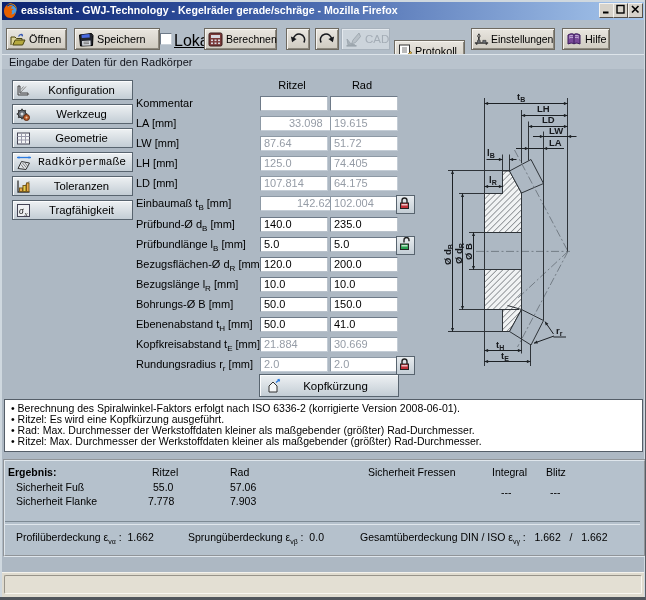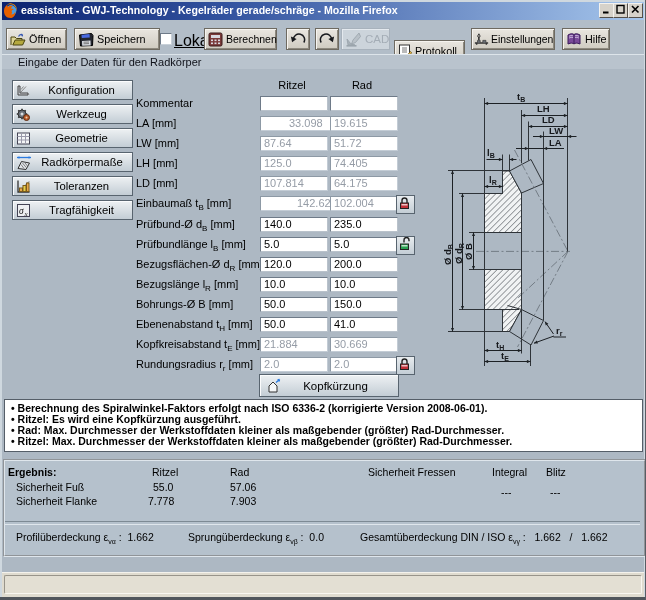--- a/index.html
+++ b/index.html
@@ -16,39 +16,39 @@
   font-size:9px;text-align:center;line-height:12px;color:#000;font-weight:bold;}
 
 #toolbar{left:2px;top:20px;width:642px;height:34px;background:#b2bdc8;border-bottom:1px solid #8a95a0;}
 .tbtn{top:28px;height:22px;background:linear-gradient(#e9e6e0,#cfcbc1);border:1px solid #6e6a61;
   box-shadow:inset 1px 1px 0 #f6f4f0,inset -1px -1px 0 #8d897f;
   font-size:10.8px;color:#000;display:flex;align-items:center;padding:0 3px 0 3px;box-sizing:border-box;white-space:nowrap;}
 .tbtn svg{margin-right:3px;flex-shrink:0;}
 
 #hdr{left:2px;top:54px;width:642px;height:25px;background:#b9c3cd;
   border-top:1px solid #dde4ea;border-bottom:1px solid #79848f;
-  font-size:11px;color:#10121a;line-height:14px;padding-left:16px;box-sizing:border-box;}
+  font-size:11px;color:#10121a;line-height:14px;padding-left:7px;box-sizing:border-box;}
 
 #content{left:2px;top:69px;width:642px;height:503px;background:#adb8c3;}
 .sbtn{left:12px;width:121px;height:20px;box-sizing:border-box;background:linear-gradient(#eef1f3,#c3cdd5);
   border:1px solid #58646f;box-shadow:inset 1px 1px 0 #fbfcfd;
   display:flex;align-items:center;font-size:11.3px;color:#000;}
 .sbtn .lab{flex:1;text-align:center;}
 .flabel{left:136px;font-size:11px;color:#000;height:15px;line-height:15px;white-space:nowrap;}
 .flabel sub{font-size:8px;}
 .fld{width:63px;height:13px;background:#fff;border:1px solid;
   border-color:#6e7a88 #b9c2cb #b9c2cb #6e7a88;
   font-size:11px;line-height:13px;padding-left:3px;color:#000;white-space:nowrap;overflow:hidden;}
 .fld.dis{color:#959ca6;border-color:#8d99a5 #c3ccd5 #c3ccd5 #8d99a5;}
 .lockb{left:396px;width:17px;height:17px;background:linear-gradient(#e8ecef,#c3cdd5);
   border:1px solid #58646f;}
 
 #infobox{left:4px;top:399px;width:639px;height:53px;background:#fff;
   border:1px solid #555e68;font-size:10.5px;color:#000;padding:3px 0 0 6px;box-sizing:border-box;}
-#infobox div{height:11px;line-height:11px;white-space:nowrap;font-weight:bold;}
+#infobox div{height:11px;line-height:11px;white-space:nowrap;}
 
 #res{left:3px;top:459px;width:639px;height:94px;background:#b5c1cc;
   border:2px groove #dfe6ec;font-size:10.5px;color:#000;}
 .rtxt{white-space:nowrap;height:11px;line-height:11px;font-size:10.5px;}
 
 #status{left:2px;top:572px;width:642px;height:26px;background:#dfdbcf;border-top:1px solid #f4f2ec;}
 #statusfld{left:4px;top:575px;width:636px;height:17px;background:#e3dfd3;
   border:1px solid;border-color:#98948a #f8f6f0 #f8f6f0 #98948a;border-radius:2px;}
 #botline{left:0;top:597px;width:646px;height:3px;background:#50555b;}
 </style>
@@ -166,21 +166,21 @@
     </svg>
   <span class="lab">Werkzeug</span>
   </div>
 <div class="abs sbtn" style="top:128px;">
   <svg width="15" height="15" viewBox="0 0 15 15" style="margin-left:3px">
       <rect x="1.5" y="2" width="12" height="11" fill="#f4f6f8" stroke="#445"></rect>
       <path d="M1.5 5.5 L13.5 5.5 M1.5 9 L13.5 9 M5.5 2 L5.5 13 M9.5 2 L9.5 13" stroke="#99a"></path>
     </svg>
   <span class="lab">Geometrie</span>
   </div>
-<div class="abs sbtn" style="top:152px;">
+<div class="abs sbtn" style="top:152px;font-family:Liberation Mono, monospace;">
   <svg width="16" height="15" viewBox="0 0 16 15" style="margin-left:3px">
       <path d="M1 2.5 L15 2.5" stroke="#2a7ae0" stroke-width="1.3"></path>
       <path d="M1 2.5 L3.4 1.2 L3.4 3.8 Z M15 2.5 L12.6 1.2 L12.6 3.8 Z" fill="#2a7ae0"></path>
       <path d="M2 13.5 L5.5 6.5 L13.5 8 L10 14.5 Z" fill="#dfe3e7" stroke="#333"></path>
       <path d="M5 9.5 L8 13.5 M6.5 8 L10.3 12.6 M8.5 7.3 L11.8 11.4" stroke="#777" stroke-width=".9"></path>
     </svg>
   <span class="lab">Radkörpermaße</span>
   </div>
 <div class="abs sbtn" style="top:176px;">
   <svg width="15" height="15" viewBox="0 0 15 15" style="margin-left:3px">

